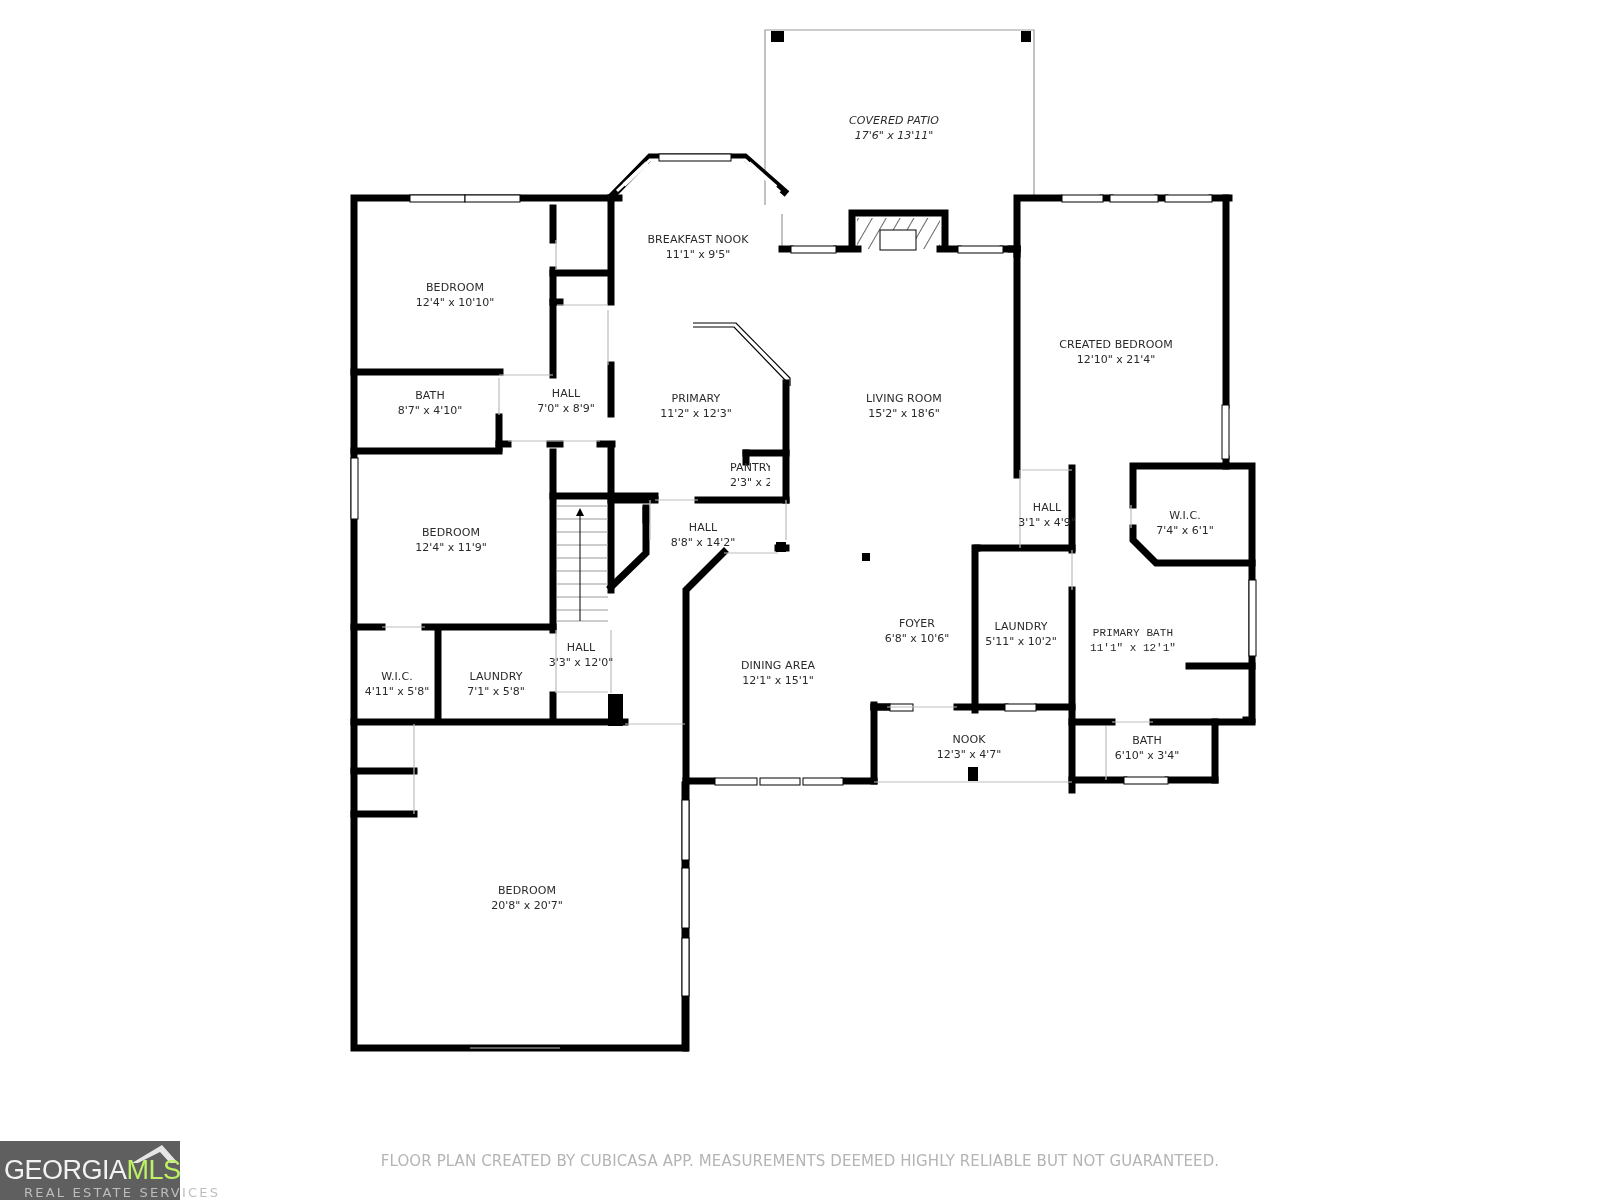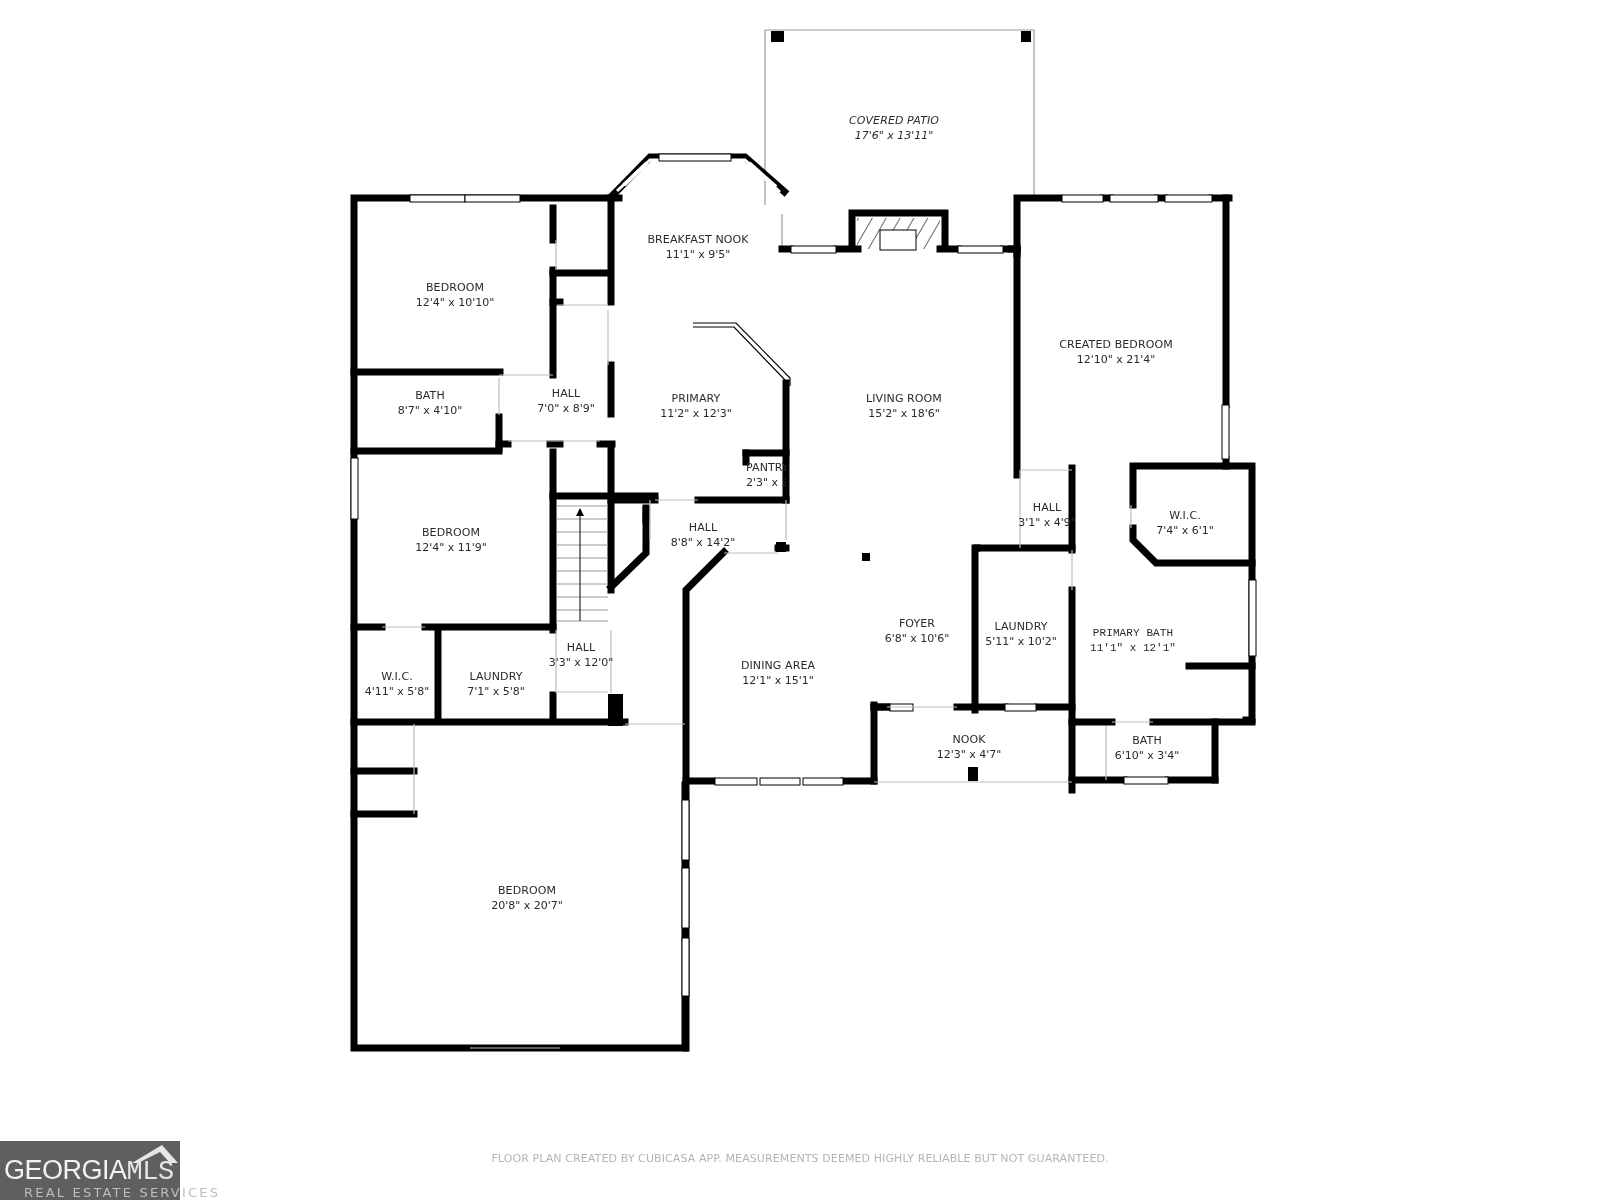--- a/index.html
+++ b/index.html
@@ -5,25 +5,25 @@
   html, body { margin:0; padding:0; background:#ffffff; }
   body { width:1600px; height:1200px; position:relative; overflow:hidden;
          font-family:"DejaVu Sans", "Liberation Sans", sans-serif; }
   #plan { position:absolute; left:0; top:0; }
   .room-label { position:absolute; transform:translate(-50%,-50%); text-align:center;
                 color:#2a2a2a; font-size:11px; line-height:15px; white-space:nowrap; }
   .room-label .name { display:block; letter-spacing:0.1px; }
   .room-label .dims { display:block; }
   .clip { overflow:hidden; }
   #footer-note { position:absolute; left:0; width:1600px; top:1152px; text-align:center;
-                 color:#b4b4b4; font-size:11px; letter-spacing:0.1px; }
+                 color:#b4b4b4; font-size:15px; letter-spacing:0.1px; }
   #logo { position:absolute; left:0; top:1141px; width:180px; height:59px; background:#5f5f5f; }
   #logo .wordmark { position:absolute; left:4px; top:14px; font-size:27px; letter-spacing:-0.5px;
                     color:#f2f2f2; font-family:"Liberation Sans", sans-serif; white-space:nowrap; }
-  #logo .wordmark .mls { color:#e5e5e5;font-family:Liberation Mono, monospace; }
+  #logo .wordmark .mls { color:#bef264; }
   #logo .tagline { position:absolute; left:24px; top:44px; font-size:13px; letter-spacing:2.2px;
                    color:#bdbdbd; font-weight:normal; white-space:nowrap; }
   #logo svg { position:absolute; left:132px; top:2px; }
 </style>
 </head>
 <body>
 
 <svg id="plan" width="1600" height="1200" viewBox="0 0 1600 1200">
   <defs>
     <pattern id="hatch" width="12" height="12" patternUnits="userSpaceOnUse" patternTransform="rotate(30)">
@@ -243,21 +243,21 @@
       <span class="dims">7'0" x 8'9"</span>
     </div>
     <div class="room-label" style="left: 696px; top: 406px;">
       <span class="name">PRIMARY</span>
       <span class="dims">11'2" x 12'3"</span>
     </div>
     <div class="room-label" style="left: 904px; top: 406px;">
       <span class="name">LIVING ROOM</span>
       <span class="dims">15'2" x 18'6"</span>
     </div>
-    <div class="room-label clip" style="left: 766px; top: 475px; width: 40px;">
+    <div class="room-label clip" style="left: 750px; top: 475px; width: 40px;">
       <span class="name">PANTRY</span>
       <span class="dims">2'3" x 2'</span>
     </div>
     <div class="room-label" style="left: 1047px; top: 515px;">
       <span class="name">HALL</span>
       <span class="dims">3'1" x 4'9"</span>
     </div>
     <div class="room-label" style="left: 1185px; top: 523px;">
       <span class="name">W.I.C.</span>
       <span class="dims">7'4" x 6'1"</span>

